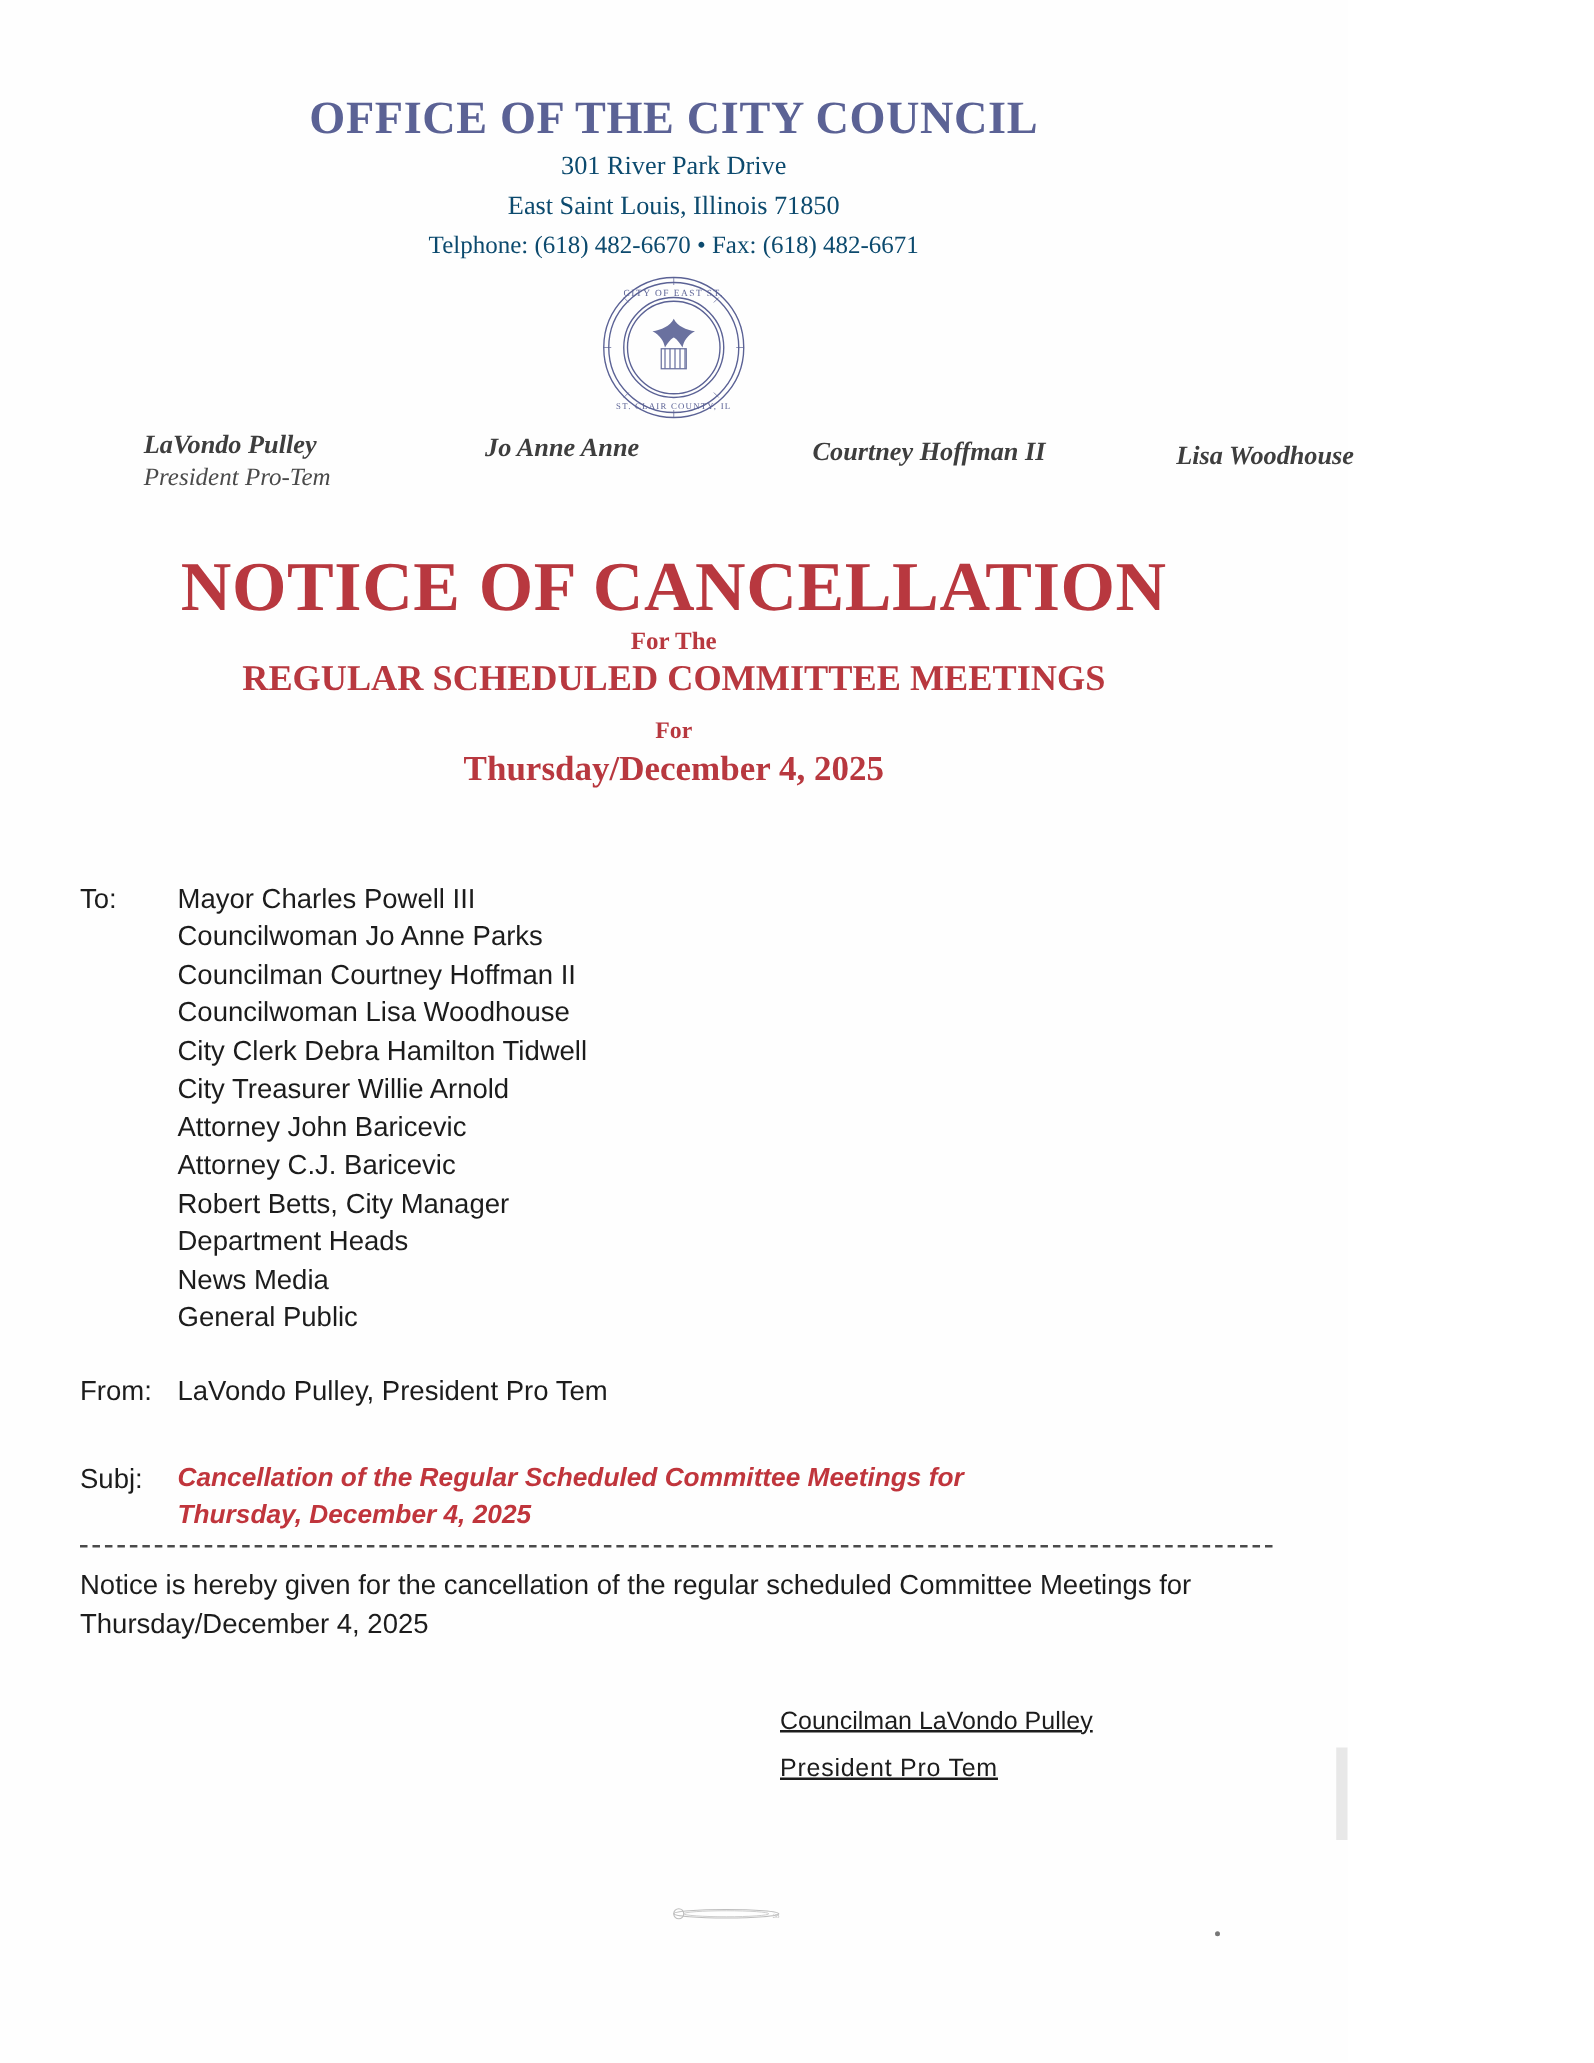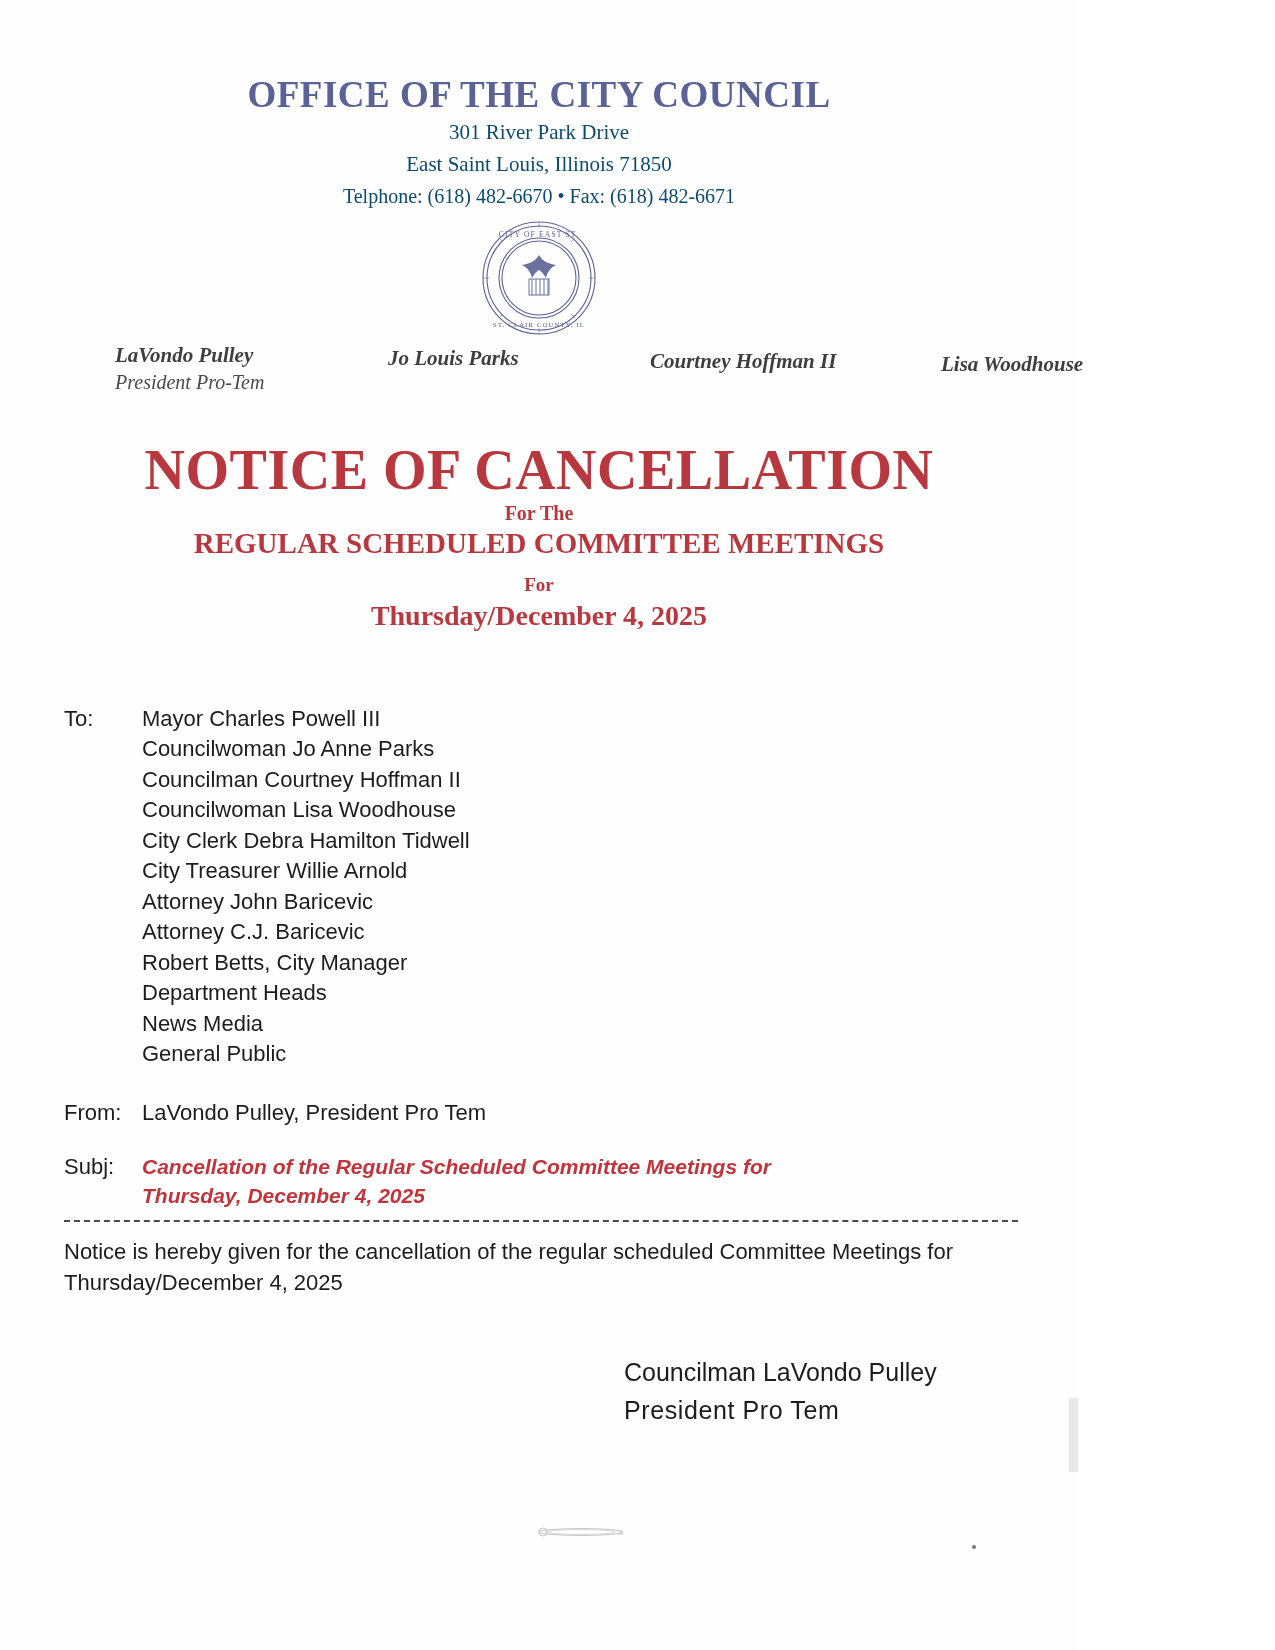--- a/index.html
+++ b/index.html
@@ -146,21 +146,21 @@
   .from-row {
     display: flex;
     margin-top: 28px;
   }
   .from-label {
     width: 78px;
     flex: 0 0 78px;
   }
   .subj-row {
     display: flex;
-    margin-top: 24px;
+    margin-top: 40px;
   }
   .subj-label {
     width: 78px;
     flex: 0 0 78px;
   }
   .subj-text {
     flex: 1;
     color: #c0353c;
     font-weight: bold;
     font-style: italic;
@@ -177,24 +177,25 @@
     opacity: 0.85;
   }
   .para {
     margin-top: 14px;
     font-size: 22px;
     line-height: 31px;
   }
 
   
   .signature {
-    margin-top: 55px;
+    margin-top: 44px;
     padding-left: 560px;
-    font-size: 25px;
+    font-size: 20px;
     line-height: 38px;
+    text-decoration: underline;
   }
   .sig-2 {
     letter-spacing: 0.6px;
   }
 
   
   .footer-mark {
     position: absolute;
     left: 536px;
     top: 1524px;
@@ -265,21 +266,21 @@
       </svg>
     </div>
   </div>
 
   <div class="members">
     <div class="member m0">
       <span>LaVondo Pulley</span>
       <span class="sub">President Pro-Tem</span>
     </div>
     <div class="member m1">
-      <span>Jo Louis Parks</span>
+      <span>Jo Anne Anne</span>
     </div>
     <div class="member m2">
       <span>Courtney Hoffman II</span>
     </div>
     <div class="member m3">
       <span>Lisa Woodhouse</span>
     </div>
   </div>
 
   <div class="notice">

